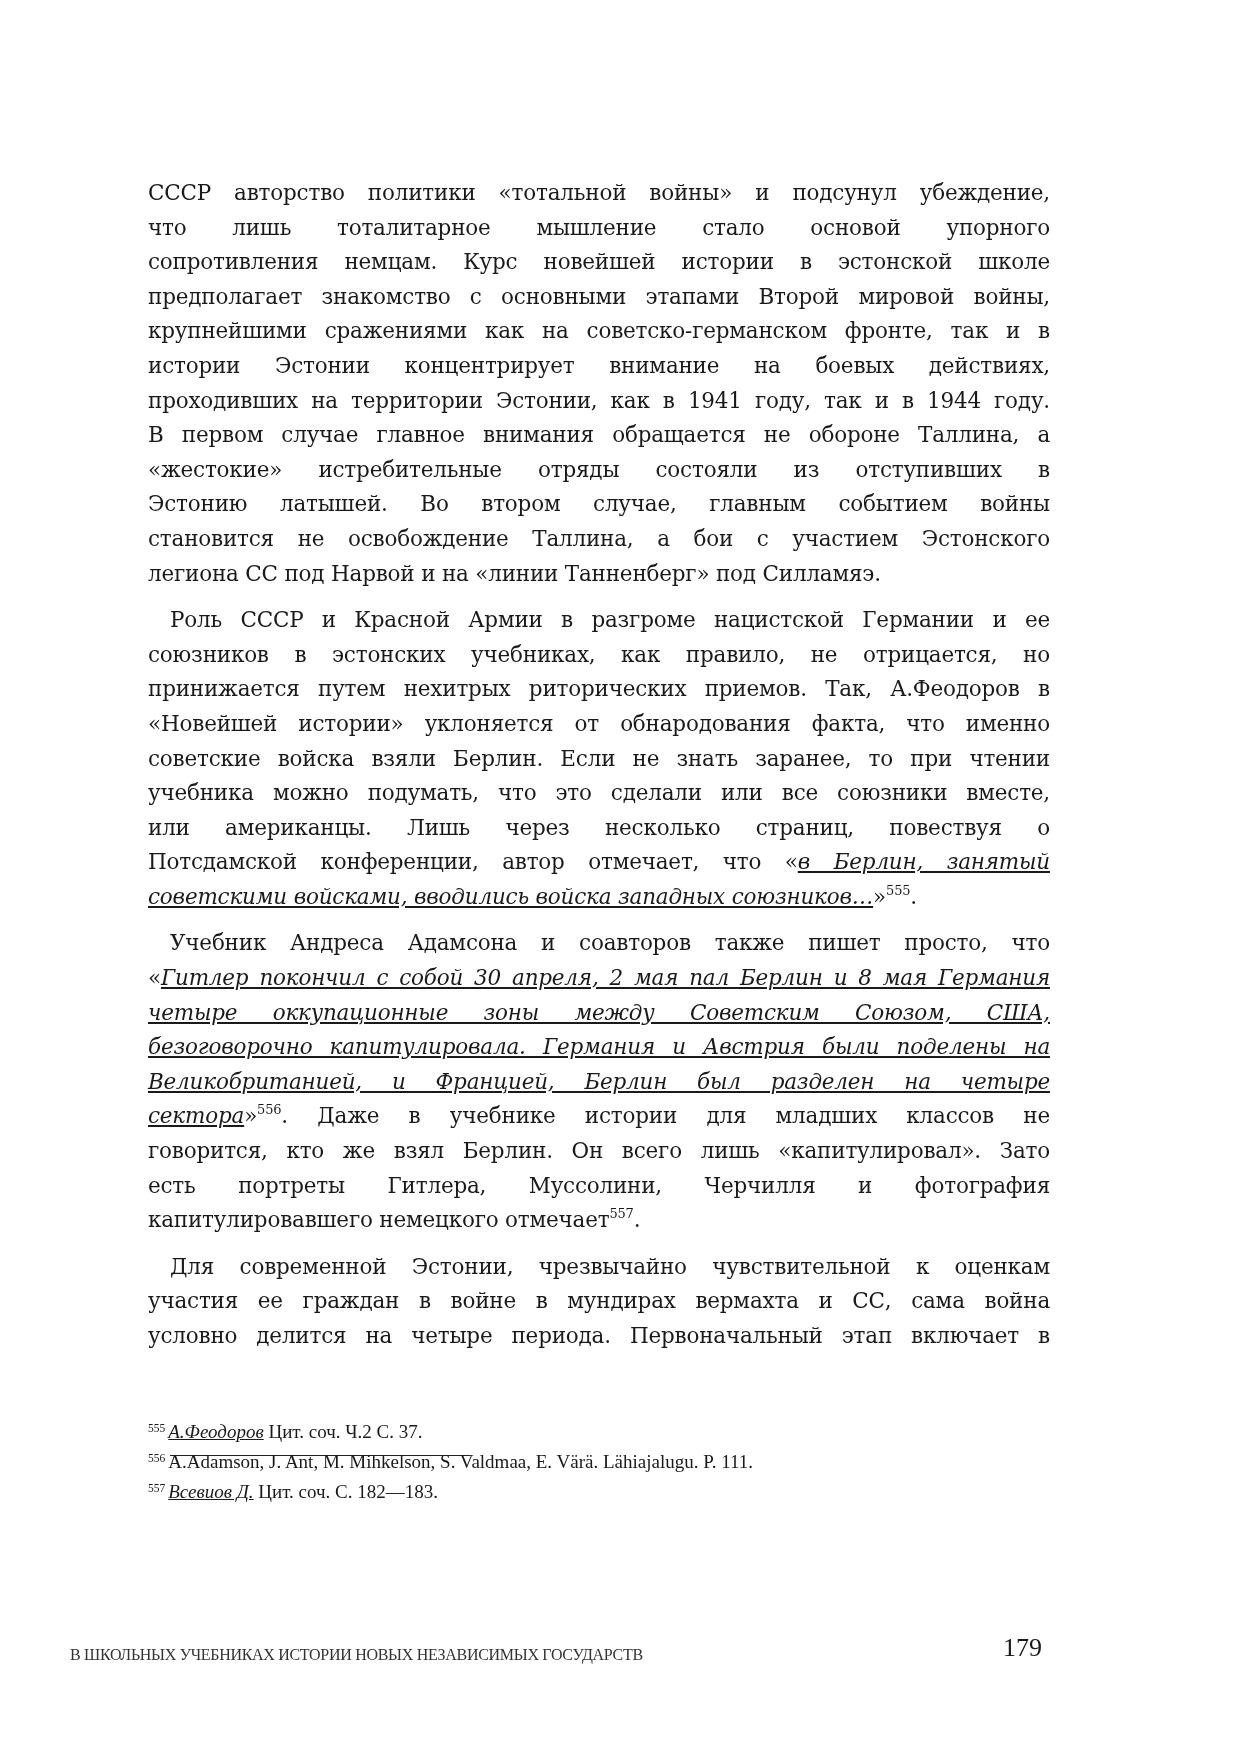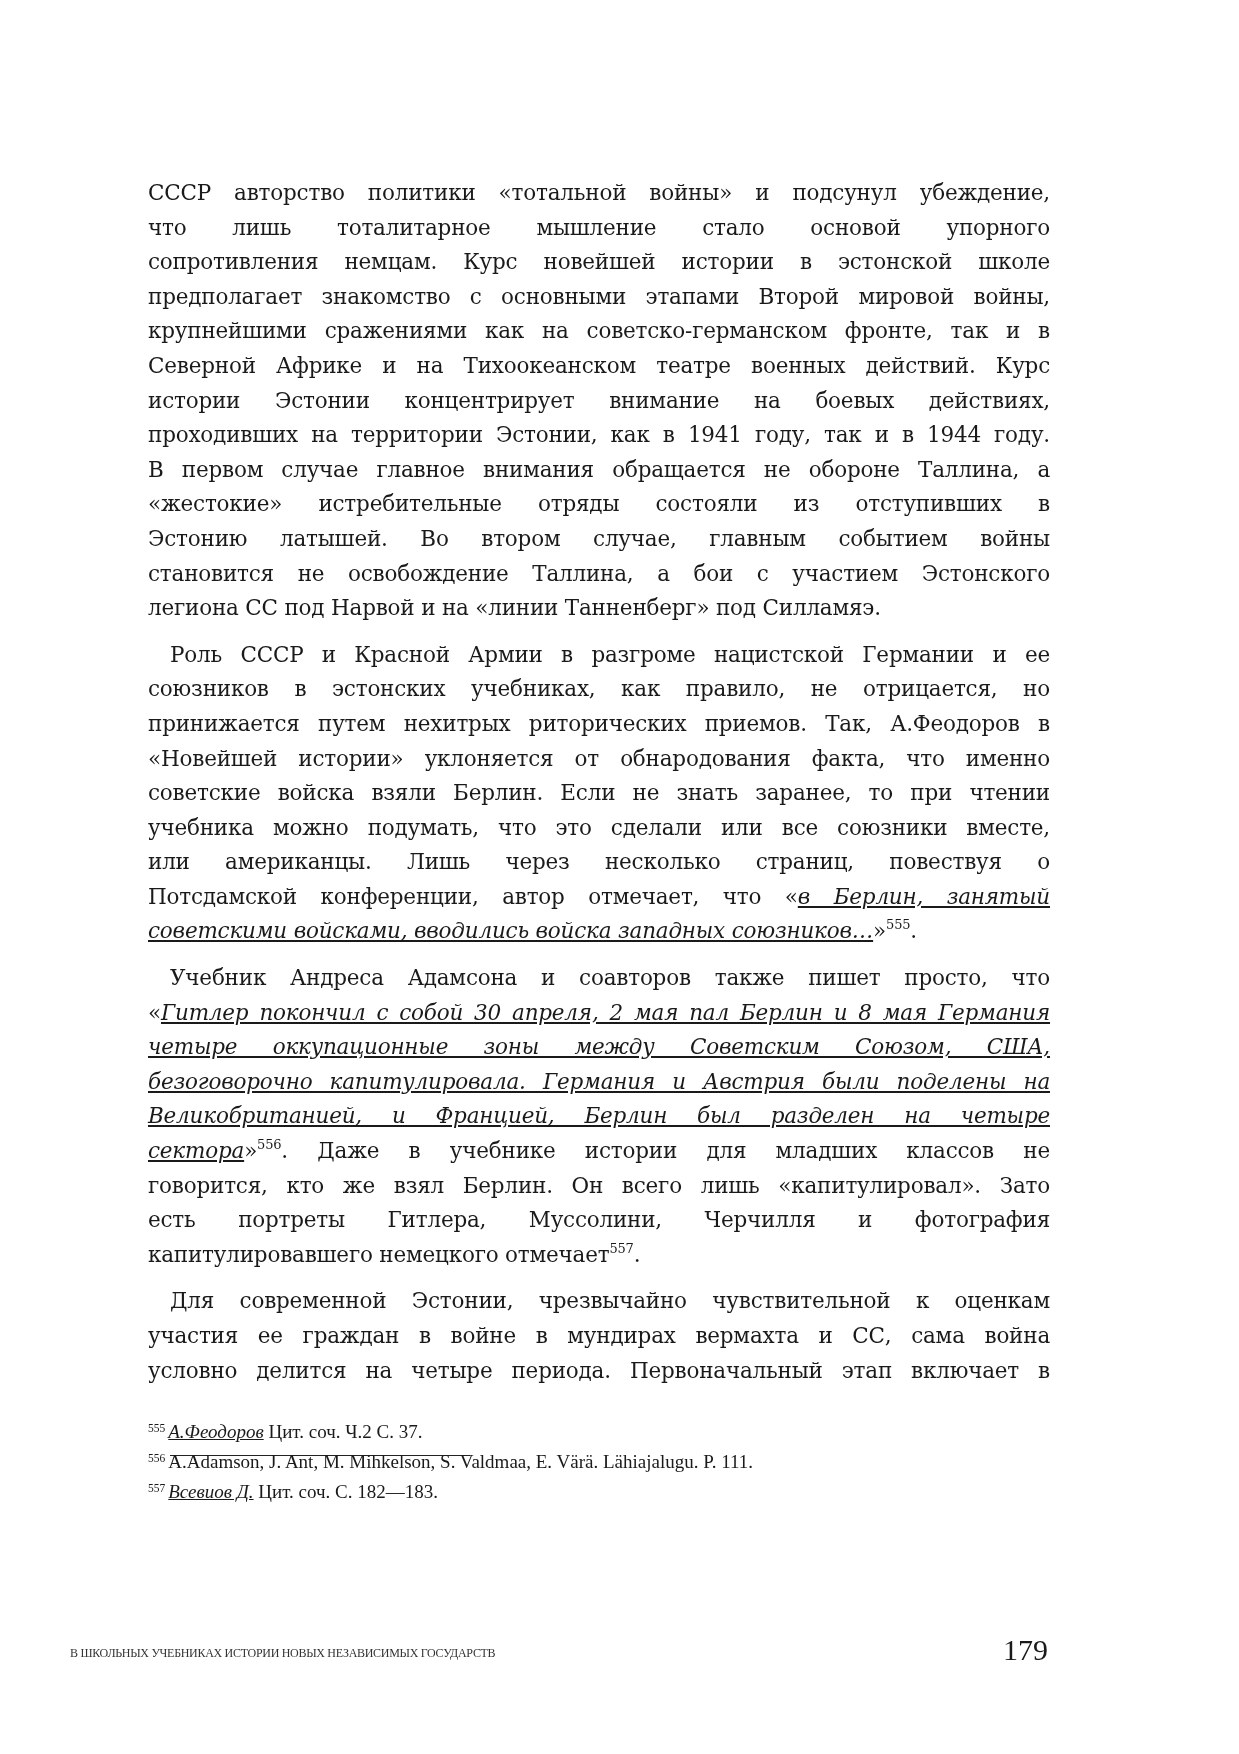--- a/index.html
+++ b/index.html
@@ -19,41 +19,40 @@
     .rule { position: absolute; left: 170px; top: 1455px; width: 300px; height: 0; border-top: 1.5px solid #222; }
     .footnotes {
       position: absolute; left: 148px; top: 1417px;
       font-family: "Liberation Serif", "DejaVu Serif", serif;
       font-size: 19px; line-height: 30px; color: #1a1a1a;
     }
     .fn sup { font-size: 11.5px; vertical-align: 6px; margin-right: 3px; }
     .footer-title {
       position: absolute; left: 70px; top: 1646px;
       font-family: "Liberation Serif", "DejaVu Serif", serif;
-      font-size: 12px; letter-spacing: -0.3px; color: #333; text-transform: uppercase;
+      font-size: 16px; letter-spacing: -0.3px; color: #333; text-transform: uppercase;
     }
     .page-number {
       position: absolute; left: 1003px; top: 1633px;
       font-family: "Liberation Serif", "DejaVu Serif", serif;
-      font-size: 30px; color: #1a1a1a;
+      font-size: 26px; color: #1a1a1a;
     }
   </style>
 </head>
 <body>
 
 <div class="page">
   <div class="body-text">
 
     <div class="para">
       <span class="line">СССР авторство политики «тотальной войны» и подсунул убеждение,</span>
       <span class="line">что лишь тоталитарное мышление стало основой упорного</span>
       <span class="line">сопротивления немцам. Курс новейшей истории в эстонской школе</span>
       <span class="line">предполагает знакомство с основными этапами Второй мировой войны,</span>
       <span class="line">крупнейшими сражениями как на советско-германском фронте, так и в</span>
-      <span class="line">Северной Африке и на Тихоокеанском театре военных действий. Курс</span>
       <span class="line">истории Эстонии концентрирует внимание на боевых действиях,</span>
       <span class="line">проходивших на территории Эстонии, как в 1941 году, так и в 1944 году.</span>
       <span class="line">В первом случае главное внимания обращается не обороне Таллина, а</span>
       <span class="line">«жестокие» истребительные отряды состояли из отступивших в</span>
       <span class="line">Эстонию латышей. Во втором случае, главным событием войны</span>
       <span class="line">становится не освобождение Таллина, а бои с участием Эстонского</span>
       <span class="line last">легиона СС под Нарвой и на «линии Танненберг» под Силламяэ.</span>
     </div>
 
     <div class="para">

